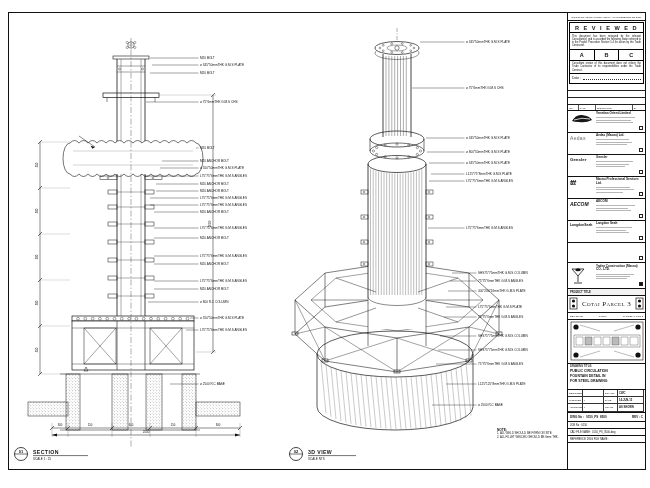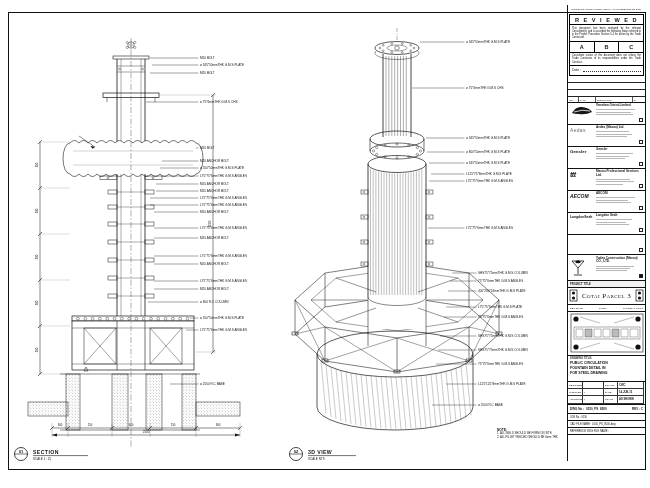--- a/index.html
+++ b/index.html
@@ -2,21 +2,21 @@
 <html><head>
 <meta charset="utf-8">
 <style>
   html,body{margin:0;padding:0;background:#fff;}
   *{box-sizing:border-box;}
   .page{position:relative;width:650px;height:488px;background:#fff;overflow:hidden;
         font-family:"Liberation Sans",sans-serif;color:#151515;}
   #dwg{position:absolute;left:0;top:0;}
   .sheet-border{position:absolute;left:8px;top:12px;width:638px;height:458px;border:1px solid #111;}
   
-  .strip{position:absolute;left:567px;top:5px;width:78px;height:456px;background:#fff;
+  .strip{position:absolute;left:567px;top:13px;width:78px;height:456px;background:#fff;
          border-left:1px solid #111;display:flex;flex-direction:column;}
   .note{height:8px;border-bottom:0.6px solid #111;font-size:2.3px;line-height:8px;
         text-align:center;white-space:nowrap;overflow:hidden;color:#222;}
   .rev-box{border:1px solid #000;margin:1px 1px 0 1px;}
   .rev-title{font-size:5.6px;font-weight:bold;letter-spacing:1.5px;text-align:center;
              padding:1.5px 0;border-bottom:0.8px solid #000;}
   .rev-para{font-size:2.55px;line-height:1.25;text-align:justify;padding:1.5px 2px;color:#111;}
   .abc{display:flex;border-top:0.7px solid #000;border-bottom:0.7px solid #000;height:12px;}
   .abc>div{flex:1;border-right:0.7px solid #000;font-size:5.5px;font-weight:bold;
            display:flex;align-items:center;justify-content:center;}

